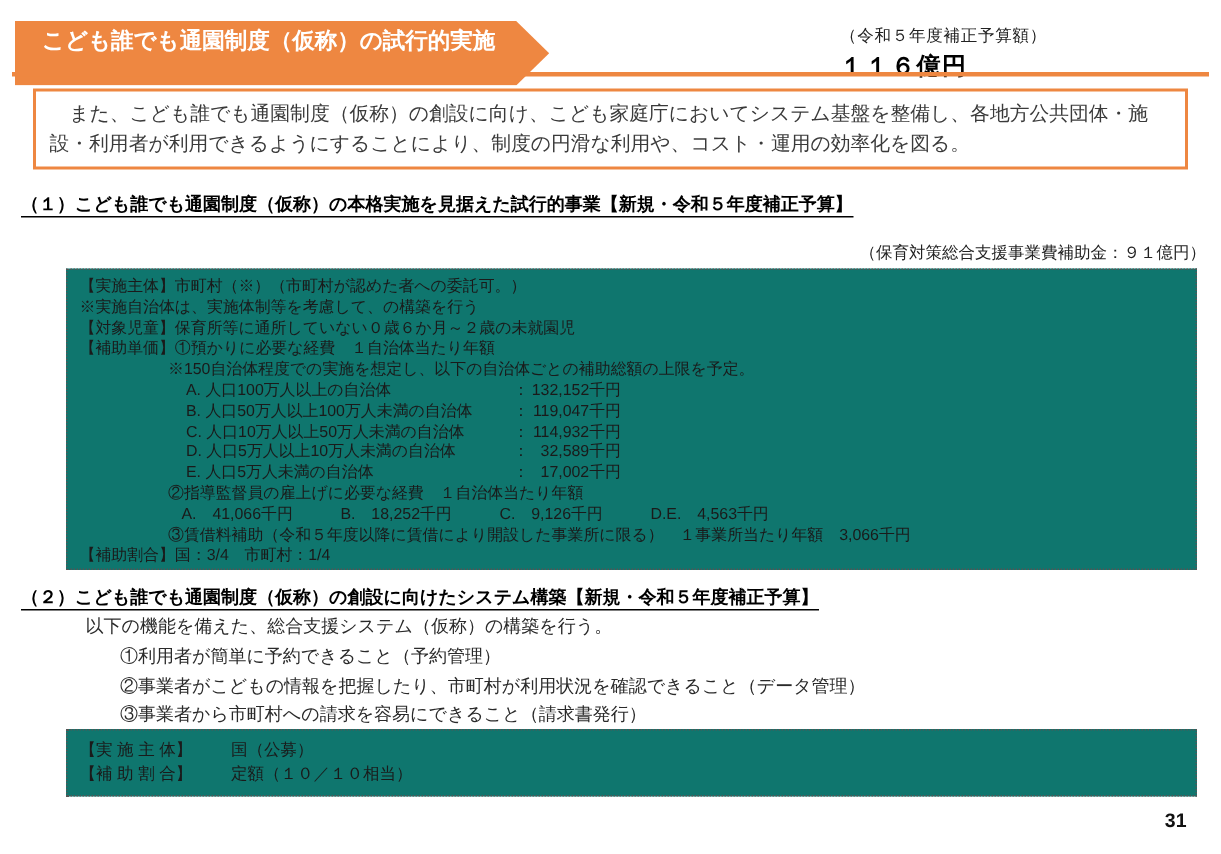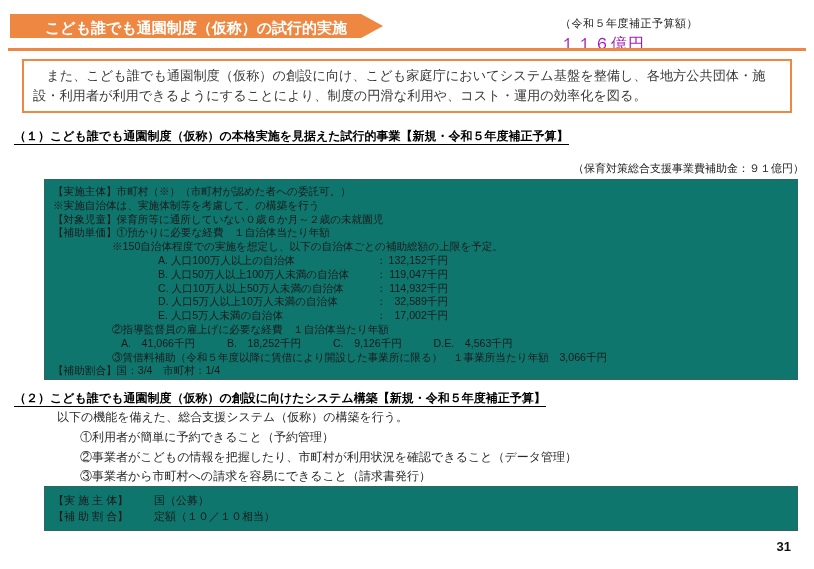--- a/index.html
+++ b/index.html
@@ -4,49 +4,49 @@
 <style>
   :root { --accent:#EE8741; --ink:#1c1c1c; --body:#333333; }
   * { box-sizing:border-box; }
   html,body { margin:0; padding:0; }
   body {
     width:814px; height:569px; position:relative; background:#ffffff;
     font-family:"Liberation Sans", sans-serif; color:var(--body);
     overflow:hidden;
   }
   .banner {
-    position:absolute; left:10px; top:14px; height:24px;
+    position:absolute; left:10px; top:14px; height:43px;
     background:var(--accent); color:#fff; font-weight:bold; font-size:15px;
-    line-height:28px; padding:0 36px 0 35px; white-space:nowrap;
+    line-height:28px; padding:0 36px 0 18px; white-space:nowrap;
     clip-path:polygon(0 0, calc(100% - 22px) 0, 100% 50%, calc(100% - 22px) 100%, 0 100%);
   }
   .budget { position:absolute; top:16px; right:14px; width:240px; text-align:left; color:#222; }
   .budget .lbl { font-size:11px; letter-spacing:0.5px; }
-  .budget .amt { font-size:16px; font-weight:normal; margin-top:3px; letter-spacing:1px; color:#a21caf; }
+  .budget .amt { font-size:16px; font-weight:bold; margin-top:3px; letter-spacing:1px; color:#000000; }
   .rule { position:absolute; top:48px; left:8px; width:798px; height:3px; background:var(--accent); }
   .summary {
     position:absolute; top:59px; left:22px; width:770px;
     border:2px solid var(--accent); padding:5px 9px;
     font-size:13.2px; line-height:1.5; color:#3a3a3a;
   }
   .summary p { margin:0; text-indent:1em; }
   .sec-head {
     position:absolute; left:14px; font-size:12px; font-weight:bold; color:#000;
     white-space:nowrap;
   }
   .sec-head span { border-bottom:1.5px solid #000; padding-bottom:1px; }
   .sec1-note { position:absolute; top:161px; right:10px; font-size:11px; color:#222; }
   .dotbox {
     position:absolute; left:44px; width:754px; border:1.5px dotted #555;
     padding:5px 8px; color:#1a1a1a; background:#0f766e;
   }
   #box1 { top:179px; height:201px; font-size:10.6px; line-height:13.8px; }
   #box2 { top:486px; height:45px; font-size:11px; line-height:16px; }
   .ind1 { margin-left:59px; }
-  .tier { display:flex; margin-left:105px; }
+  .tier { display:flex; margin-left:71px; }
   .tier .t-label { width:218px; }
   .tier .t-colon { width:10px; }
   .tier .t-value { width:62px; text-align:right; white-space:pre; }
   .ind2 { margin-left:68px; white-space:pre-wrap; }
   .sec2-intro { position:absolute; top:409px; left:57px; font-size:12px; color:#2a2a2a; }
   .features { position:absolute; top:428px; left:80px; font-size:12px; line-height:19.5px; color:#2a2a2a; }
   .b2row .b2lbl { display:inline-block; min-width:86px; }
   .b2row .b2val { margin-left:12px; }
   .pagenum { position:absolute; top:539px; right:23px; font-size:13px; font-weight:bold; color:#111; }
 </style>

